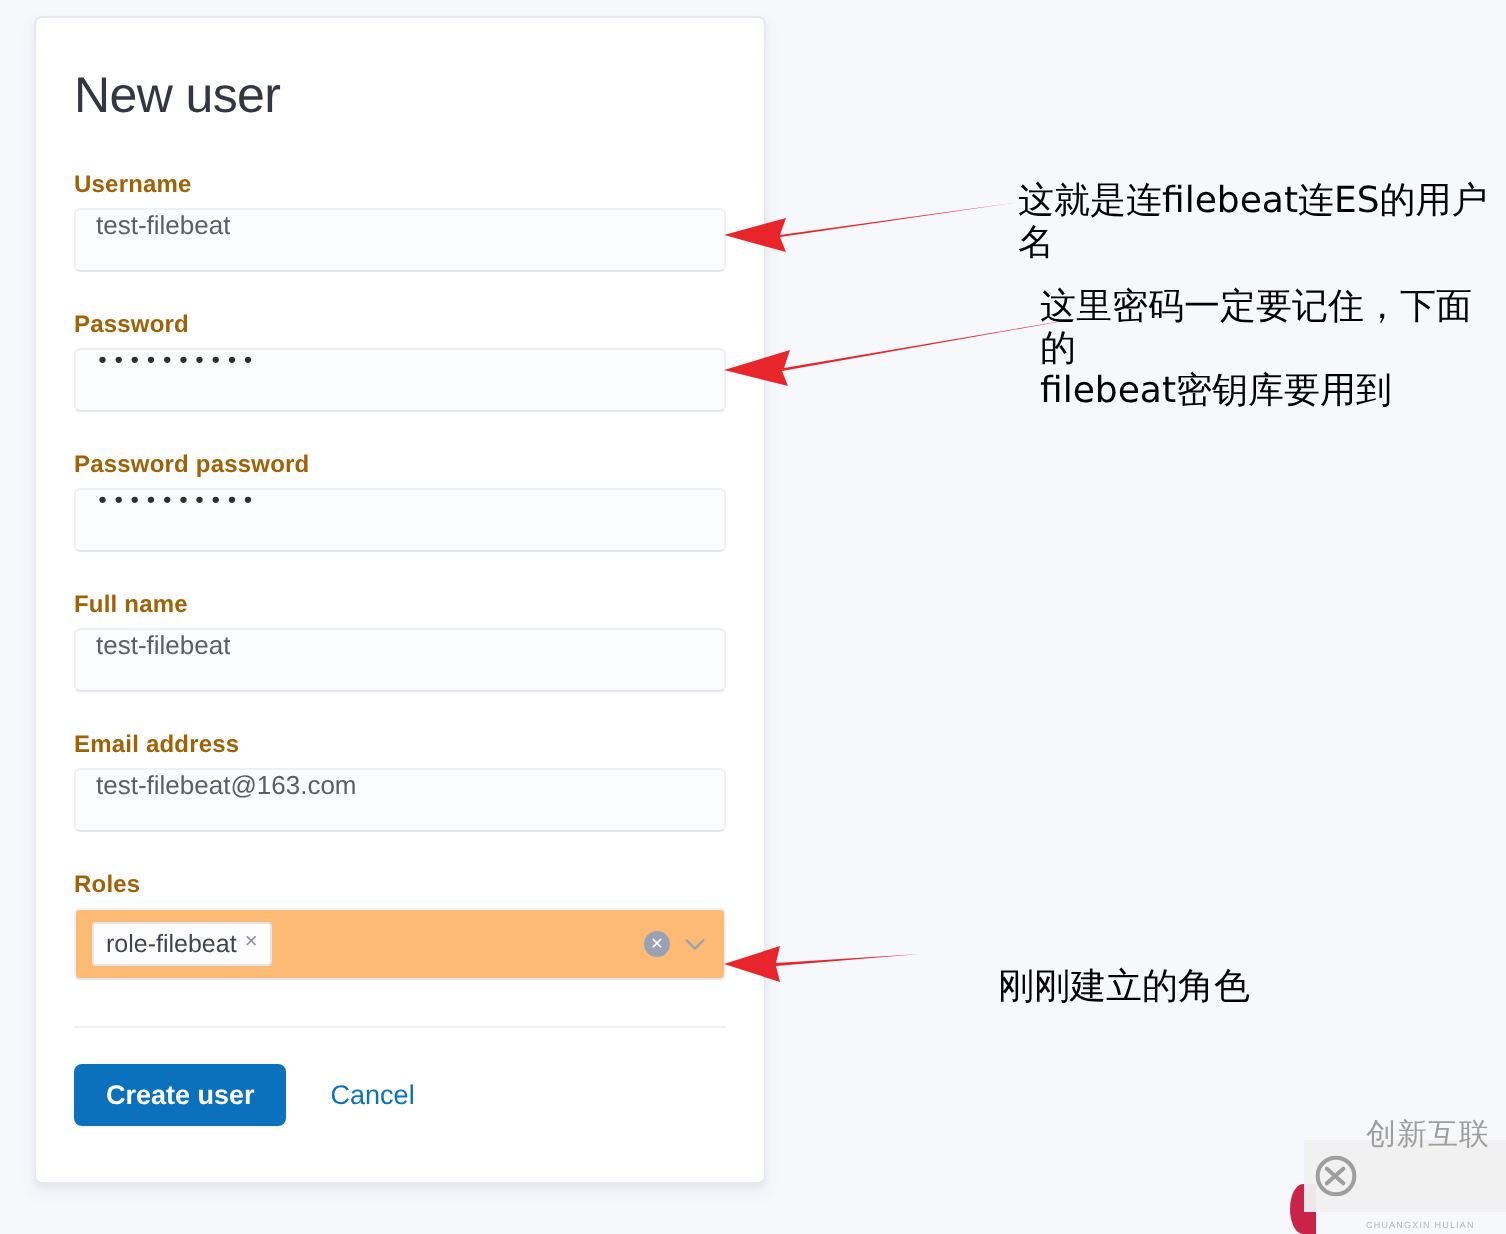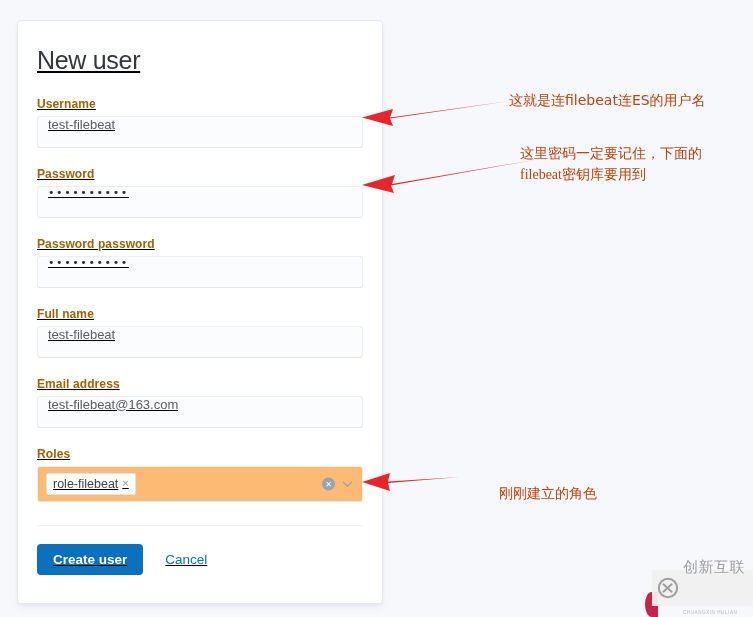--- a/index.html
+++ b/index.html
@@ -12,29 +12,28 @@
     background: #f7f8fc;
     font-family: "Liberation Sans", "DejaVu Sans", sans-serif;
     overflow: hidden;
     position: relative;
   }
 
   
   .card {
     position: absolute;
     left: 17px;
-    top: 20px;
+    top: 8px;
     width: 366px;
     height: 584px;
     background: #ffffff;
     border: 1px solid #e6e9ef;
     border-radius: 4px;
     box-sizing: border-box;
     box-shadow: 0 2px 3px rgba(65,78,101,0.06), 0 4px 10px rgba(65,78,101,0.05);
-    text-decoration: underline;
   }
   .card-inner {
     padding: 24px 19px 0 19px;
   }
 
   .page-title {
     font-size: 25px;
     font-weight: 300;
     color: #343741;
     letter-spacing: -0.3px;
@@ -169,28 +168,28 @@
     color: #0b71bd;
     font-size: 13.5px;
     cursor: pointer;
     font-family: inherit;
     padding: 0;
   }
 
   
   .anno {
     position: absolute;
-    color: #c2410c;
-    font-size: 14px;
+    color: #000000;
+    font-size: 18px;
     line-height: 21px;
     font-family: "DejaVu Sans", "Liberation Sans", sans-serif;
     white-space: pre-line;
   }
   .anno-1 { left: 509px; top: 90px; }
-  .anno-2 { left: 520px; top: 143px; font-family: Liberation Serif, serif; }
+  .anno-2 { left: 520px; top: 143px; }
   .anno-3 { left: 499px; top: 483px; }
 
   .arrow-svg { position: absolute; }
   .arrow-1 { left: 360px; top: 98px; }
   .arrow-2 { left: 360px; top: 155px; }
   .arrow-3 { left: 360px; top: 468px; }
 
   
   .watermark {
     position: absolute;

